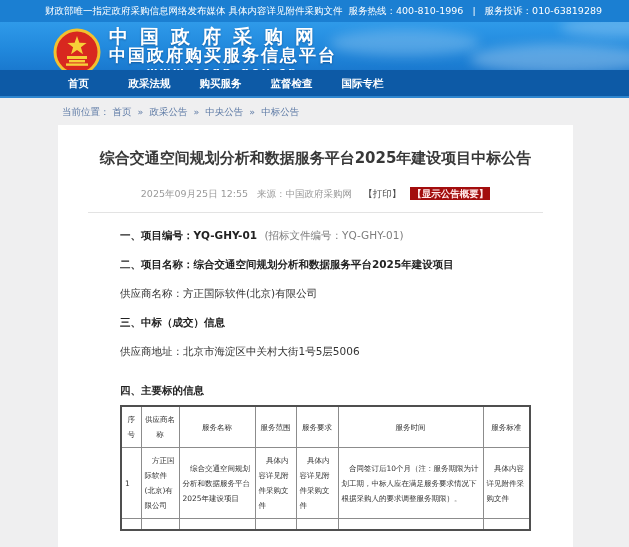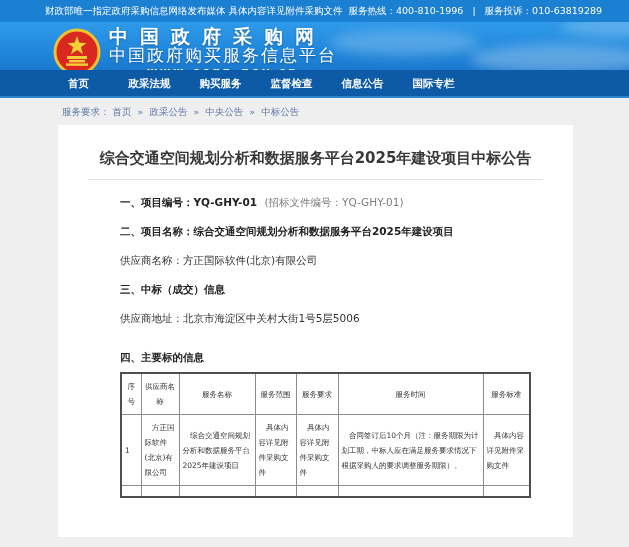--- a/index.html
+++ b/index.html
@@ -23,21 +23,21 @@
     background:linear-gradient(180deg,#2f9ae9 0%,#2189dd 55%,#1a79cf 100%);
   }
   .cloud { position:absolute; border-radius:50%; background:rgba(255,255,255,.22); filter:blur(6px); }
   .c1 { width:150px; height:26px; left:330px; top:8px; }
   .c2 { width:180px; height:30px; left:470px; top:22px; background:rgba(255,255,255,.28); }
   .c3 { width:120px; height:22px; left:560px; top:-6px; }
   .brand { position:absolute; left:53px; top:4px; display:flex; align-items:center; gap:8px; }
   .emblem { width:48px; height:48px; flex:0 0 auto; }
   .brand-text { color:#fff; text-shadow:0 1px 2px rgba(0,40,90,.45); }
   .site-name { font-size:19px; font-weight:bold; letter-spacing:12px; line-height:20px; white-space:nowrap; }
-  .site-sub  { font-size:17px; font-weight:normal; letter-spacing:2px; line-height:19px; white-space:nowrap; }
+  .site-sub  { font-size:17px; font-weight:bold; letter-spacing:2px; line-height:19px; white-space:nowrap; }
   .site-url  { font-size:11px; font-weight:bold; letter-spacing:3px; text-align:center; line-height:13px; }
   
   .nav {
     height:28px; background:#0d5aa6; border-bottom:2px solid #2f86cf;
     display:flex; align-items:center; padding-left:43px;
   }
   .nav-item {
     width:71px; text-align:center; color:#fff; font-size:10.5px; font-weight:bold;
     text-decoration:none; cursor:pointer; line-height:26px;
   }
@@ -115,38 +115,43 @@
       <div class="site-url">www.ccgp.gov.cn</div>
     </div>
   </div>
 </div>
 
 <div class="nav">
   <a class="nav-item">首页</a>
   <a class="nav-item">政采法规</a>
   <a class="nav-item">购买服务</a>
   <a class="nav-item">监督检查</a>
-  <a class="nav-item">信息公告</a>
   <a class="nav-item">国际专栏</a>
 </div>
 
 <div class="breadcrumb">
-  <span>服务要求：</span>
+  <span>当前位置：</span>
   <a>首页</a>
   <span class="bsep">»</span>
   <a>政采公告</a>
   <span class="bsep">»</span>
   <a>中央公告</a>
   <span class="bsep">»</span>
   <a>中标公告</a>
 </div>
 
 <div class="card">
   <h1 class="title">综合交通空间规划分析和数据服务平台2025年建设项目中标公告</h1>
 
+  <div class="meta">
+    <span>2025年09月25日 12:55</span>
+    <span class="src">来源：中国政府采购网</span>
+    <a class="print">【打印】</a>
+    <a class="badge">【显示公告概要】</a>
+  </div>
 
   <div class="divider"></div>
 
   <p class="para">
     <b>一、项目编号：</b><b>YQ-GHY-01</b>
     <span class="muted">(招标文件编号：YQ-GHY-01)</span>
   </p>
 
   <p class="para">
     <b>二、项目名称：</b><b>综合交通空间规划分析和数据服务平台2025年建设项目</b>

